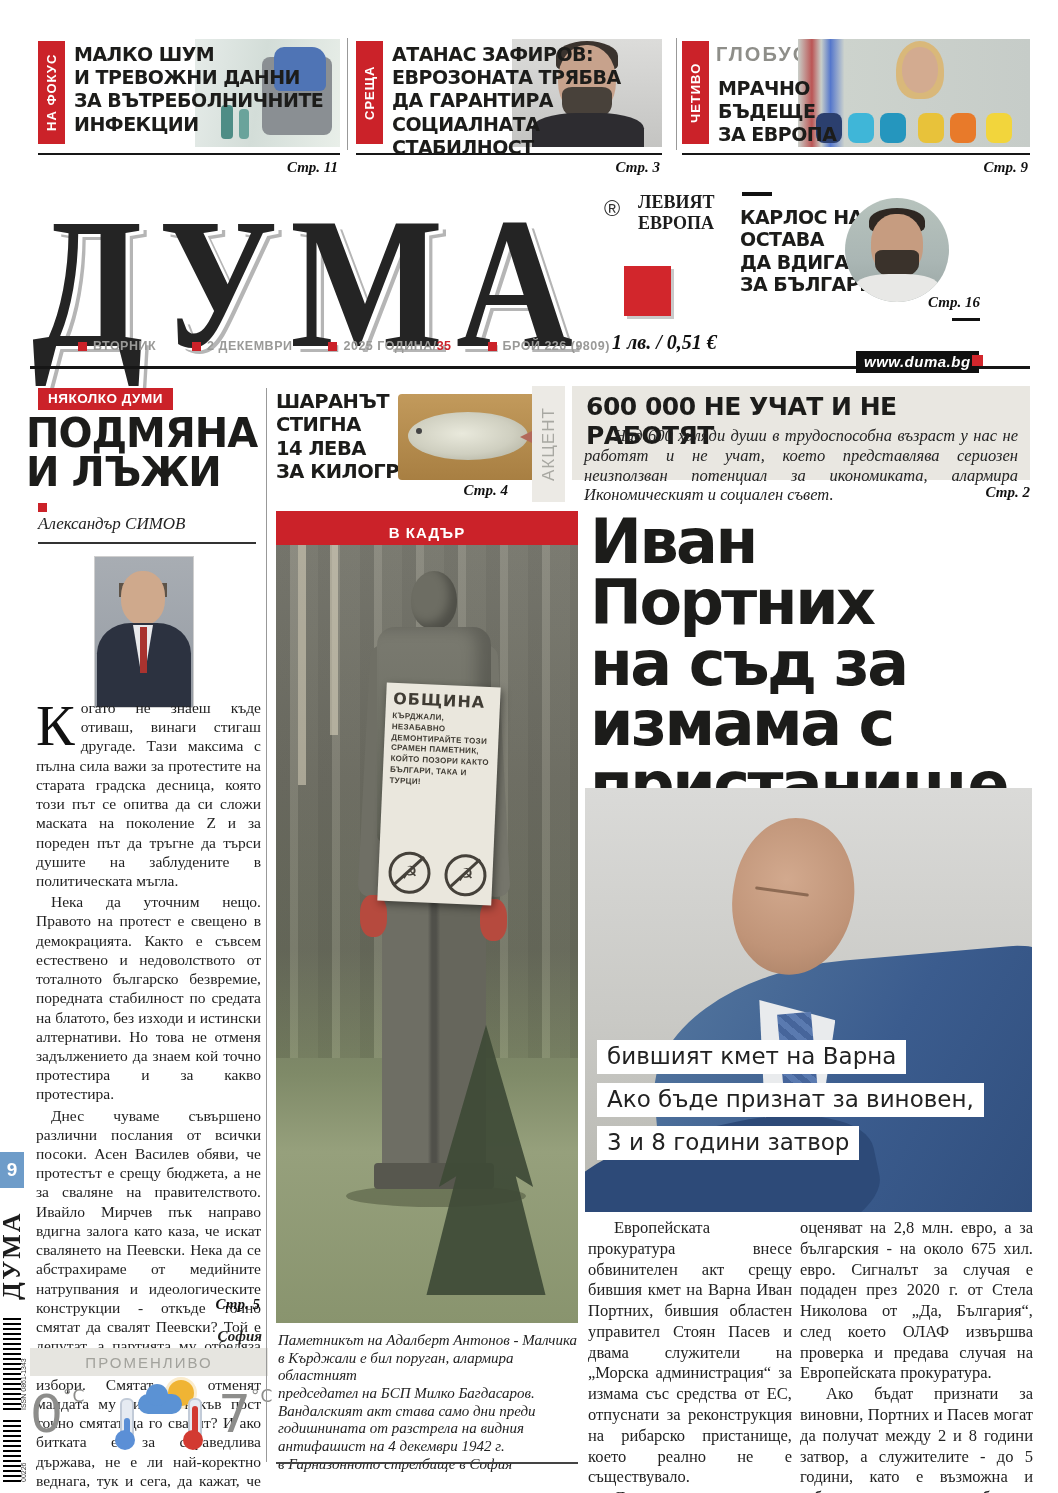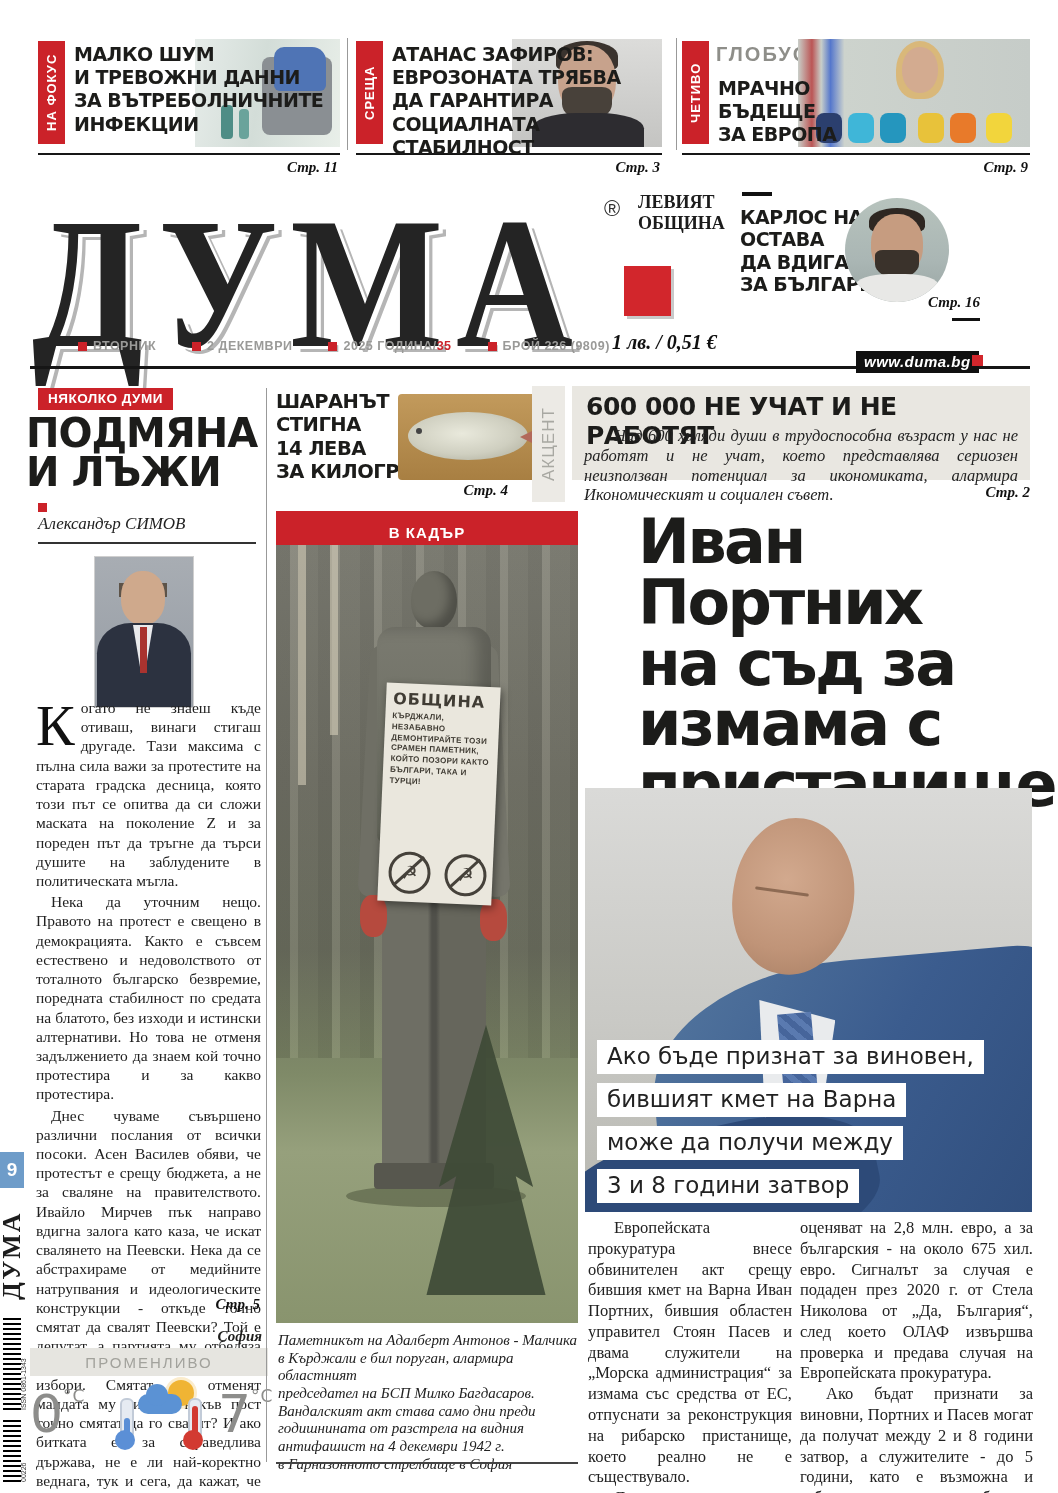--- a/index.html
+++ b/index.html
@@ -168,21 +168,21 @@
   .nosym{position:relative;width:36px;height:36px;border:3px solid #45413a;border-radius:50%;
          display:flex;align-items:center;justify-content:center;font-size:18px;color:#45413a;}
   .nosym::after{content:"";position:absolute;left:-4px;top:15px;width:42px;height:3px;background:#45413a;transform:rotate(-45deg);}
   .pine{position:absolute;left:148px;top:480px;width:124px;height:270px;background:#3e4a37;opacity:0.93;
         clip-path:polygon(50% 0,12% 60%,26% 56%,2% 100%,98% 100%,74% 56%,88% 60%);}
   .caption{position:absolute;left:278px;top:1332px;width:300px;font-family:"Liberation Serif",serif;
            font-style:italic;font-size:15px;line-height:1.18;color:#222;}
   .caption-rule{position:absolute;left:276px;top:1462px;width:302px;height:2px;background:#444;}
 
   
-  .main-title{position:absolute;left:590px;top:512px;font-size:62px;line-height:0.98;letter-spacing:-2.5px;margin-left:48px;}
+  .main-title{position:absolute;left:590px;top:512px;font-size:62px;line-height:0.98;letter-spacing:-2.5px;}
   .p-photo{position:absolute;left:585px;top:788px;width:447px;height:424px;overflow:hidden;
            background:linear-gradient(180deg,#dadad8 0%,#c9c9c5 55%,#b7b7b0 100%);}
   .p-suit{position:absolute;left:16%;top:40%;width:100%;height:75%;transform:rotate(-5deg);
           background:linear-gradient(125deg,#54779f 0%,#3b5c8e 45%,#2c4976 100%);
           border-radius:45% 18% 0 0/38% 22% 0 0;}
   .p-shirt{position:absolute;left:39%;top:50%;width:17%;height:34%;background:#e9ebed;
            clip-path:polygon(0 0,100% 14%,76% 100%,8% 88%);}
   .p-tie{position:absolute;left:44.5%;top:53%;width:7.5%;height:38%;transform:rotate(-5deg);
          background:repeating-linear-gradient(45deg,#5a7ab0 0 6px,#46659b 6px 12px);}
   .p-arm{position:absolute;left:-6%;top:80%;width:72%;height:32%;background:#2d4a78;border-radius:40%;transform:rotate(-12deg);}
@@ -269,21 +269,21 @@
     <div class="t-title hl pre" style="top:42px;">МРАЧНО
 БЪДЕЩЕ
 ЗА ЕВРОПА</div>
     <div class="t-rule"></div>
     <div class="t-page pageref">Стр. 9</div>
   </div>
 
   <div class="brand">ДУМА</div>
   <div class="brand-reg">®</div>
   <div class="tagline pre">ЛЕВИЯТ
-ОБЩИНА</div>
+ЕВРОПА</div>
   <div class="red-square"></div>
 
   <div class="promo-dash"></div>
   <div class="promo-title hl pre">КАРЛОС НАСАР
 ОСТАВА
 ДА ВДИГА
 ЗА БЪЛГАРИЯ</div>
   <div class="promo-photo">
     <div class="hair"></div>
     <div class="head"></div>
@@ -414,23 +414,22 @@
 
   <div class="p-photo">
     <div class="p-suit"></div>
     <div class="p-shirt"></div>
     <div class="p-tie"></div>
     <div class="p-arm"></div>
     <div class="p-head"></div>
     <div class="p-brow"></div>
   </div>
   <div class="deck">
+    <div>бившият кмет на Варна</div>
     <div>Ако бъде признат за виновен,</div>
-    <div>бившият кмет на Варна</div>
-    <div>може да получи между</div>
     <div>3 и 8 години затвор</div>
   </div>
 
   <div class="cols col1 serifb">
     <p>Европейската прокуратура внесе обвинителен акт срещу бившия кмет на Варна Иван Портних, бившия областен управител Стоян Пасев и двама служители на „Морска администрация“ за измама със средства от ЕС, отпуснати за реконструкция на рибарско пристанище, което реално не е съществувало.</p>
     <p>Документите, подадени за финансирането от 3,4 млн. евро, представяли фиктивна инфраструктура, а кадастралната проверка е показала, че теренът са просто скали и пясък.</p>
 
   </div>
   <div class="cols col2 serifb">
     <p class="noind">оценяват на 2,8 млн. евро, а за българския - на около 675 хил. евро. Сигналът за случая е подаден през 2020 г. от Стела Николова от „Да, България“, след което ОЛАФ извършва проверка и предава случая на Европейската прокуратура.</p>

